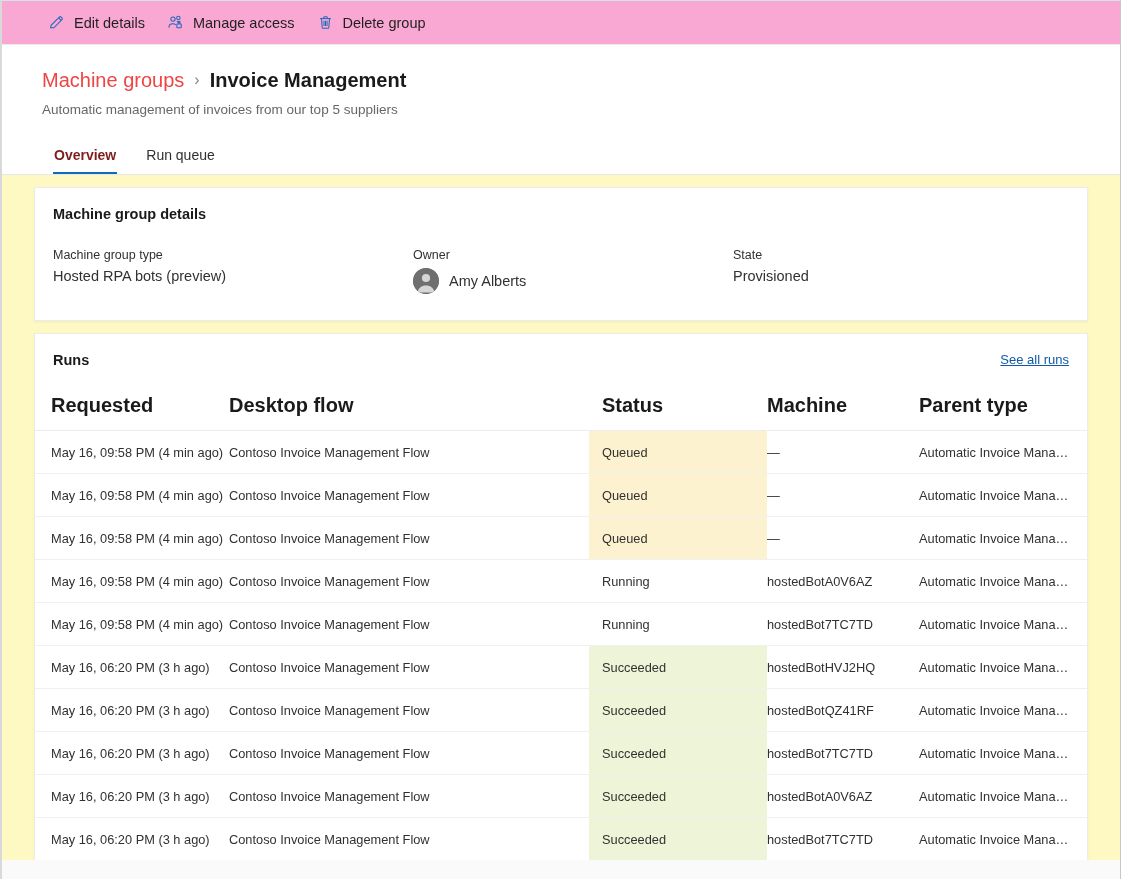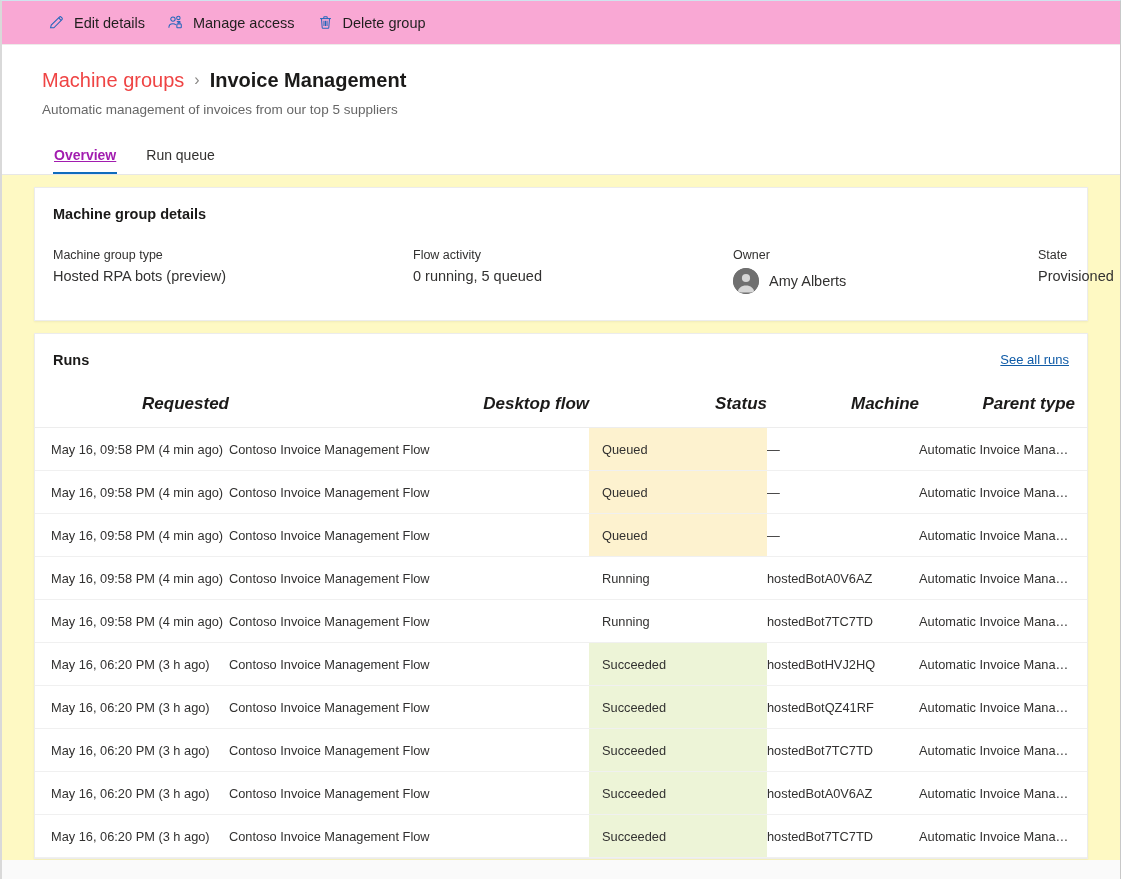--- a/index.html
+++ b/index.html
@@ -75,21 +75,21 @@
     margin-top: 22px;
     padding-left: 0;
   }
   .tab {
     position: relative;
     padding: 8px 12px 11px 12px;
     font-size: 14px;
     color: #323130;
     cursor: pointer;
   }
-  .tab.selected { font-weight: bold; color: #a21caf; text-decoration: underline; }
+  .tab.selected { font-weight: bold; color: #7f1d1d; }
   .tab.selected::after {
     content: "";
     position: absolute;
     left: 11px; right: 11px; bottom: 0;
     height: 2px;
     background: #0f6cbd;
   }
 
   
   .body-area {
@@ -141,27 +141,26 @@
     text-decoration: underline;
     cursor: pointer;
   }
   table.runs {
     width: 100%;
     border-collapse: collapse;
     margin-top: 26px;
     table-layout: fixed;
   }
   table.runs th {
-    text-align: right;
-    font-size: 17px;
+    text-align: left;
+    font-size: 20px;
     font-weight: bold;
     color: #1b1a19;
     padding: 0 0 13px 0;
     border-bottom: 1px solid #ededed;
-    font-style: italic;
   }
   table.runs td {
     font-size: 12.8px;
     color: #323130;
     height: 43px;
     padding: 0;
     border-bottom: 1px solid #f0f0f0;
     overflow: hidden;
     white-space: nowrap;
     text-overflow: ellipsis;
@@ -240,24 +239,20 @@
 
     <div class="card">
       <div class="card-title">Machine group details</div>
       <div class="details-grid">
 
         <div>
           <div class="detail-label">Machine group type</div>
           <div class="detail-value">Hosted RPA bots (preview)</div>
         </div>
 
-        <div>
-          <div class="detail-label">Flow activity</div>
-          <div class="detail-value">0 running, 5 queued</div>
-        </div>
 
         <div>
           <div class="detail-label">Owner</div>
           <div class="owner-row">
             <span class="avatar">
               <svg viewBox="0 0 26 26">
                 <circle cx="13" cy="13" r="13" fill="#6f6f6f"></circle>
                 <circle cx="13" cy="10" r="4.1" fill="#d6d6d6"></circle>
                 <path d="M4.8 24.5 c0-4.3 3.7-7 8.2-7 s8.2 2.7 8.2 7 z" fill="#d6d6d6"></path>
               </svg>

